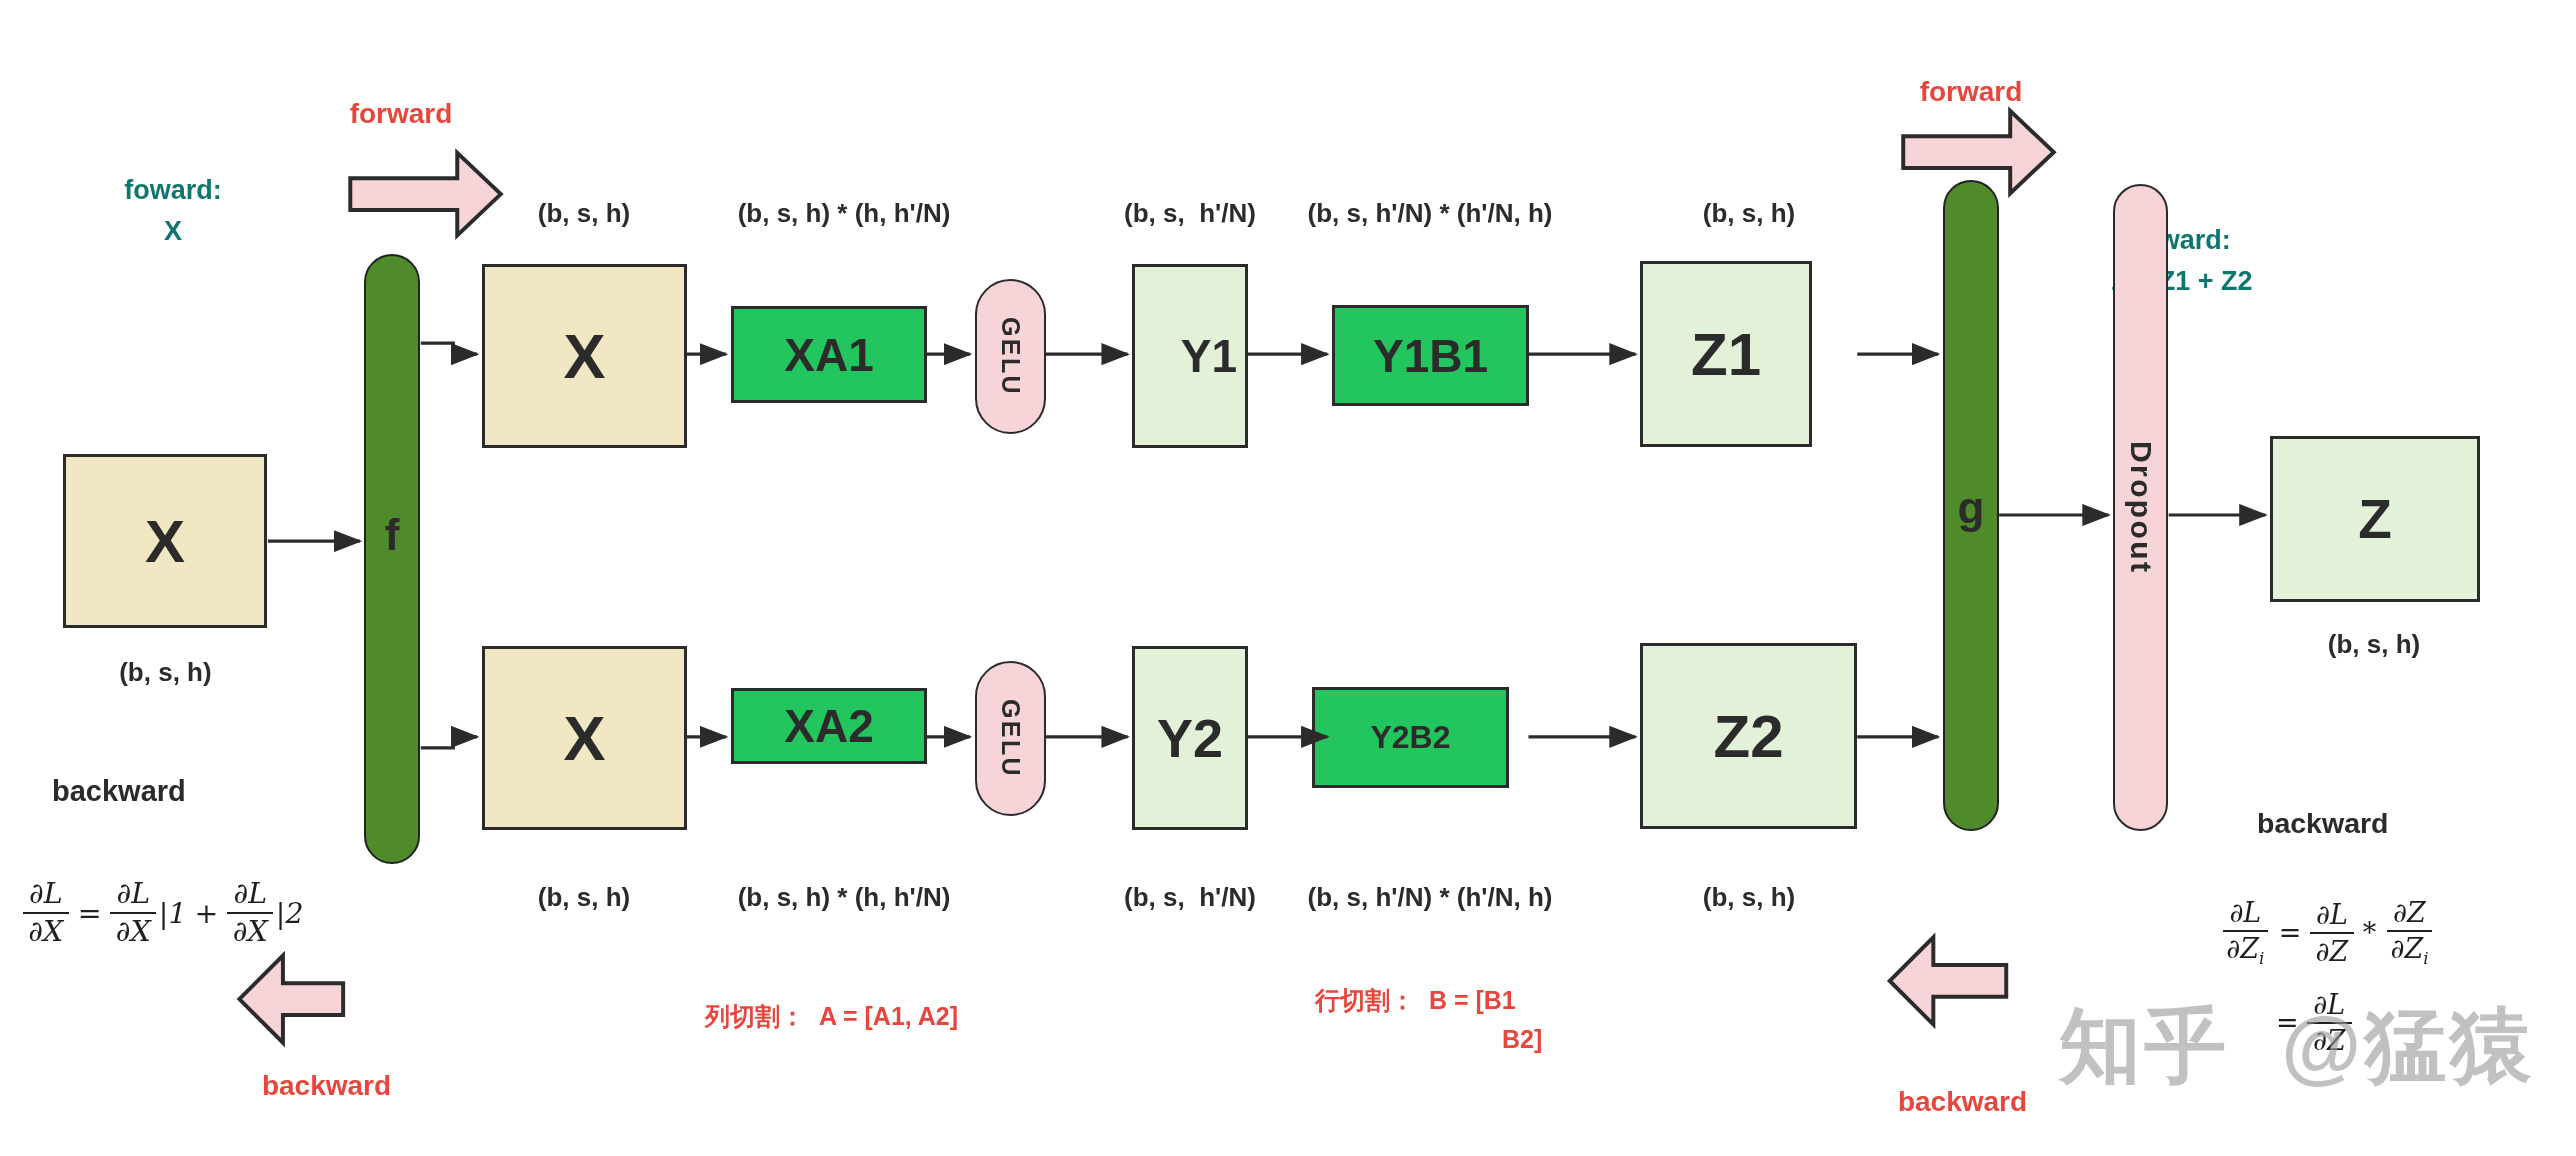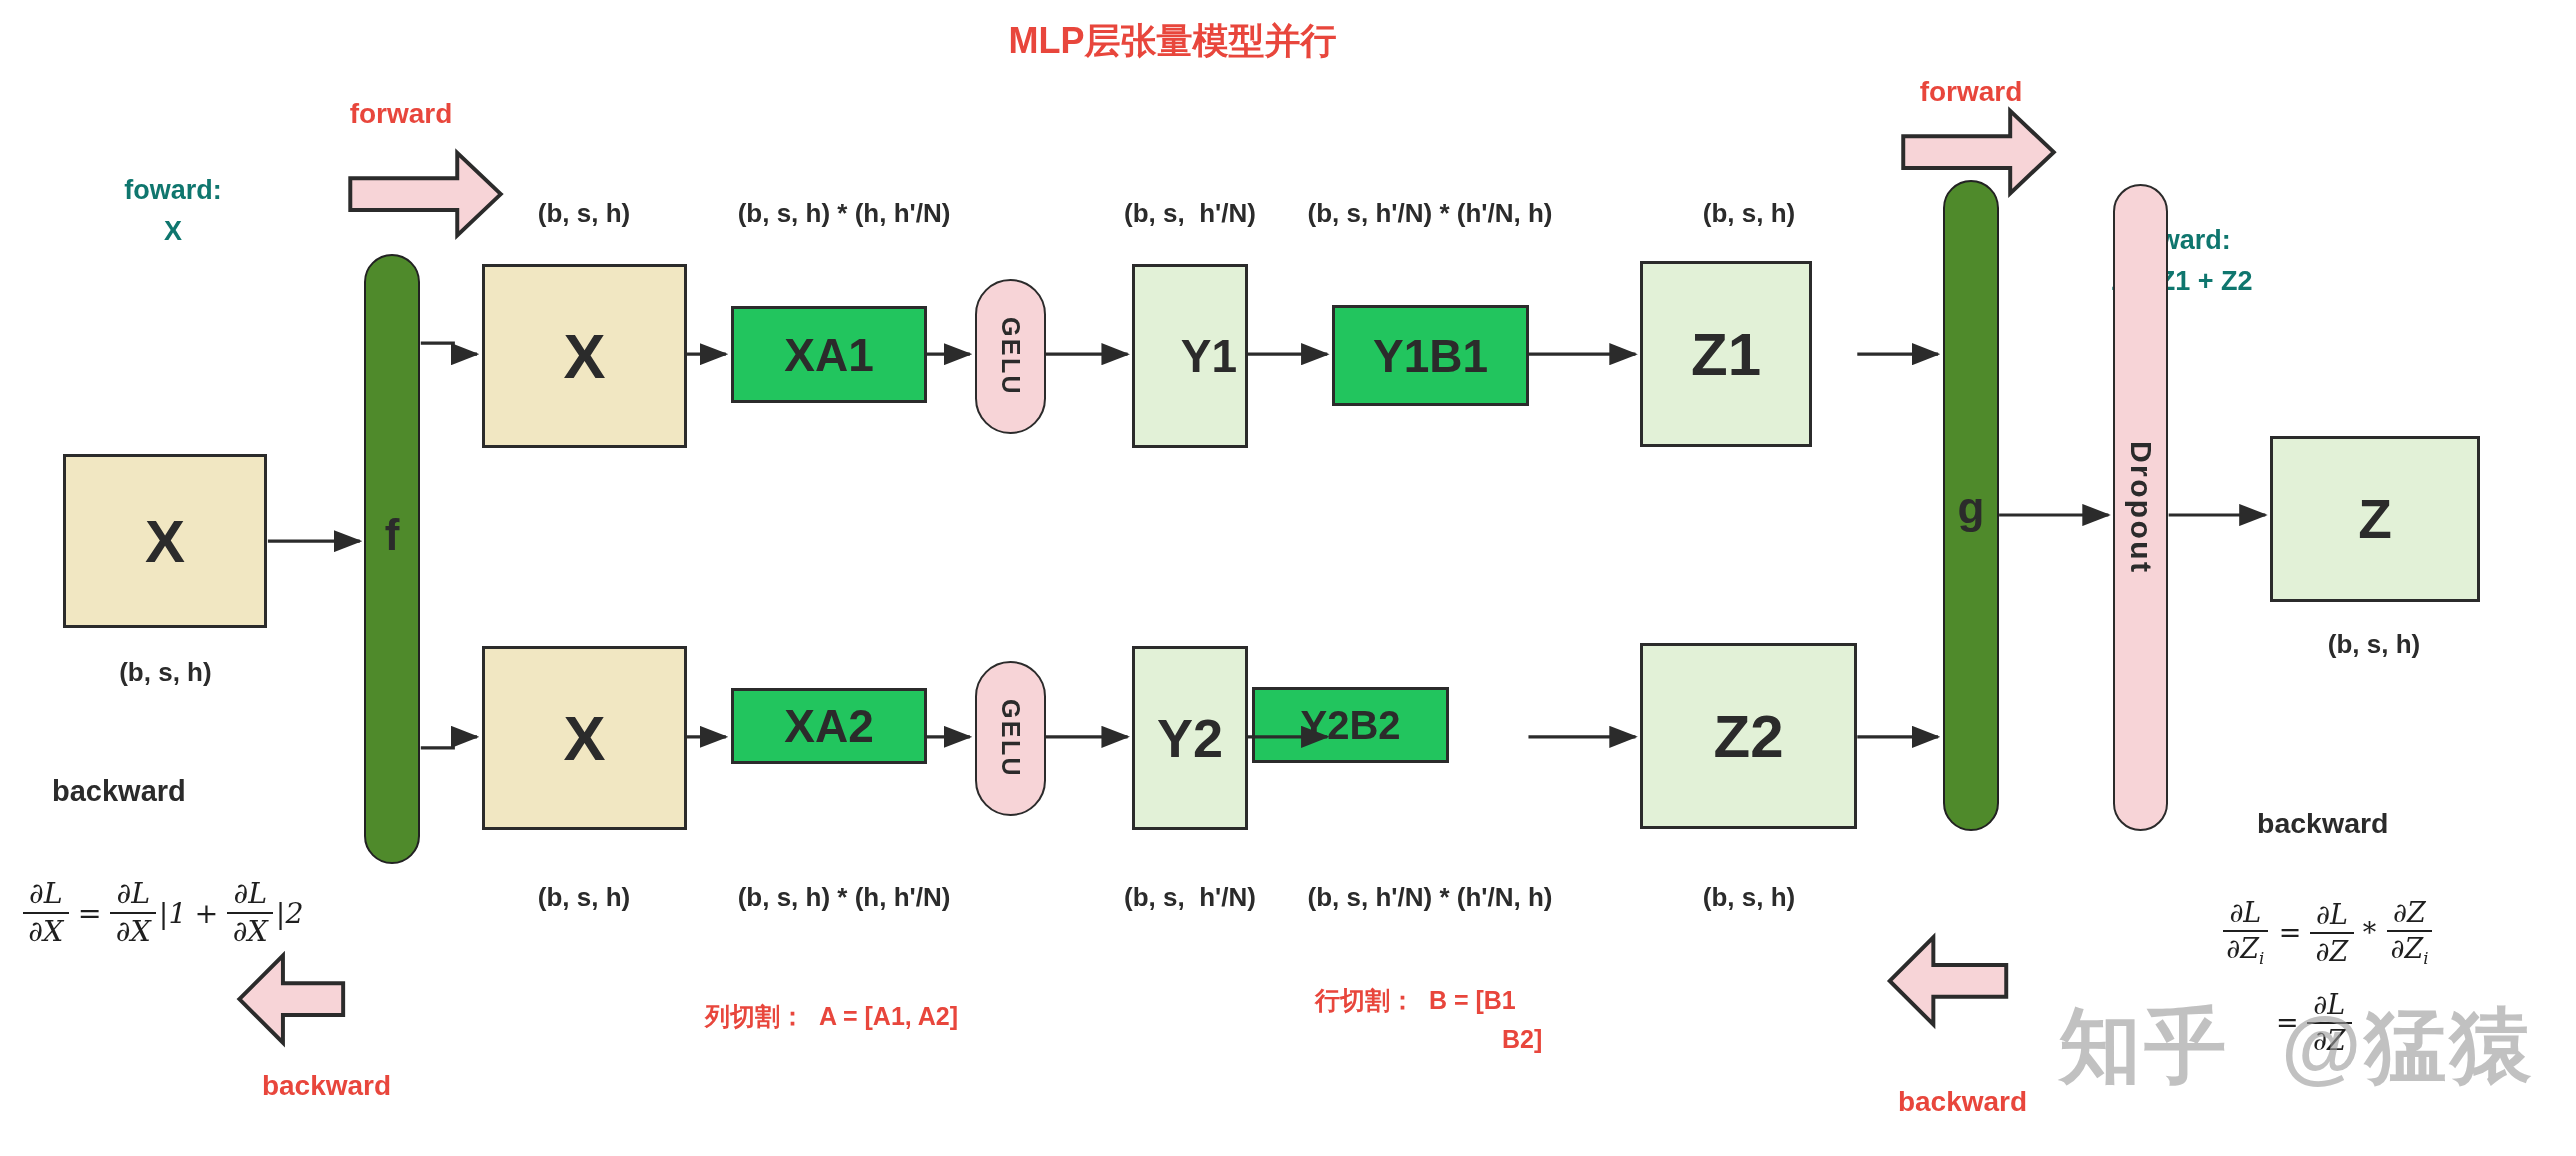--- a/index.html
+++ b/index.html
@@ -44,21 +44,20 @@
     position:absolute; left:2059px; top:992px; font-size:82px; font-weight:bold;
     color:#9c9c9c; opacity:0.62; white-space:pre; letter-spacing:3.2px;
   }
   svg.overlay { position:absolute; left:0; top:0; pointer-events:none; }
 </style>
 </head>
 <body>
 
 <div id="canvas">
 
-  <div class="title">MLP层张量模型并行</div>
 
   <div class="cap" style="left:54px; top:170px; width:238px;">foward:
 X</div>
 
   <div class="redlbl" style="left:322px; top:98px; width:158px;">forward</div>
   <div class="redlbl" style="left:1892px; top:76px; width:158px;">forward</div>
   <div class="redlbl" style="left:251px; top:1070px; width:151px;">backward</div>
   <div class="redlbl" style="left:1887px; top:1086px; width:151px;">backward</div>
 
   <div class="blk" style="left:52px; top:775px;">backward</div>
@@ -94,21 +93,21 @@
   <div class="dim" style="left:1008px; top:197px;">(b, s,  h'/N)</div>
   <div class="dim" style="left:1248px; top:197px;">(b, s, h'/N) * (h'/N, h)</div>
   <div class="dim" style="left:1567px; top:197px;">(b, s, h)</div>
 
   <div class="node yellow" style="left:482px; top:646px; width:205px; height:184px; font-size:63px;">X</div>
   <div class="node cyan" style="left:731px; top:688px; width:196px; height:76px; font-size:46px;">XA2</div>
   <div class="node pinkbg" style="left:975px; top:661px; width:71px; height:155px; border-radius:36px; border-width:2.4px;">
     <span class="vtext" style="font-size:25px;">GELU</span>
   </div>
   <div class="node green" style="left:1132px; top:646px; width:116px; height:184px; font-size:54px;">Y2</div>
-  <div class="node cyan" style="left:1252px; top:687px; width:197px; height:76px; font-size:40px;">Y2B2</div>
+  <div class="node cyan" style="left:1312px; top:687px; width:197px; height:101px; font-size:32px;">Y2B2</div>
   <div class="node green" style="left:1640px; top:643px; width:217px; height:186px; font-size:60px;">Z2</div>
 
   <div class="dim" style="left:402px; top:881px;">(b, s, h)</div>
   <div class="dim" style="left:662px; top:881px;">(b, s, h) * (h, h'/N)</div>
   <div class="dim" style="left:1008px; top:881px;">(b, s,  h'/N)</div>
   <div class="dim" style="left:1248px; top:881px;">(b, s, h'/N) * (h'/N, h)</div>
   <div class="dim" style="left:1567px; top:881px;">(b, s, h)</div>
 
   <div class="node green" style="left:2270px; top:436px; width:210px; height:166px; font-size:55px;">Z</div>
   <div class="dim" style="left:2192px; top:628px;">(b, s, h)</div>

